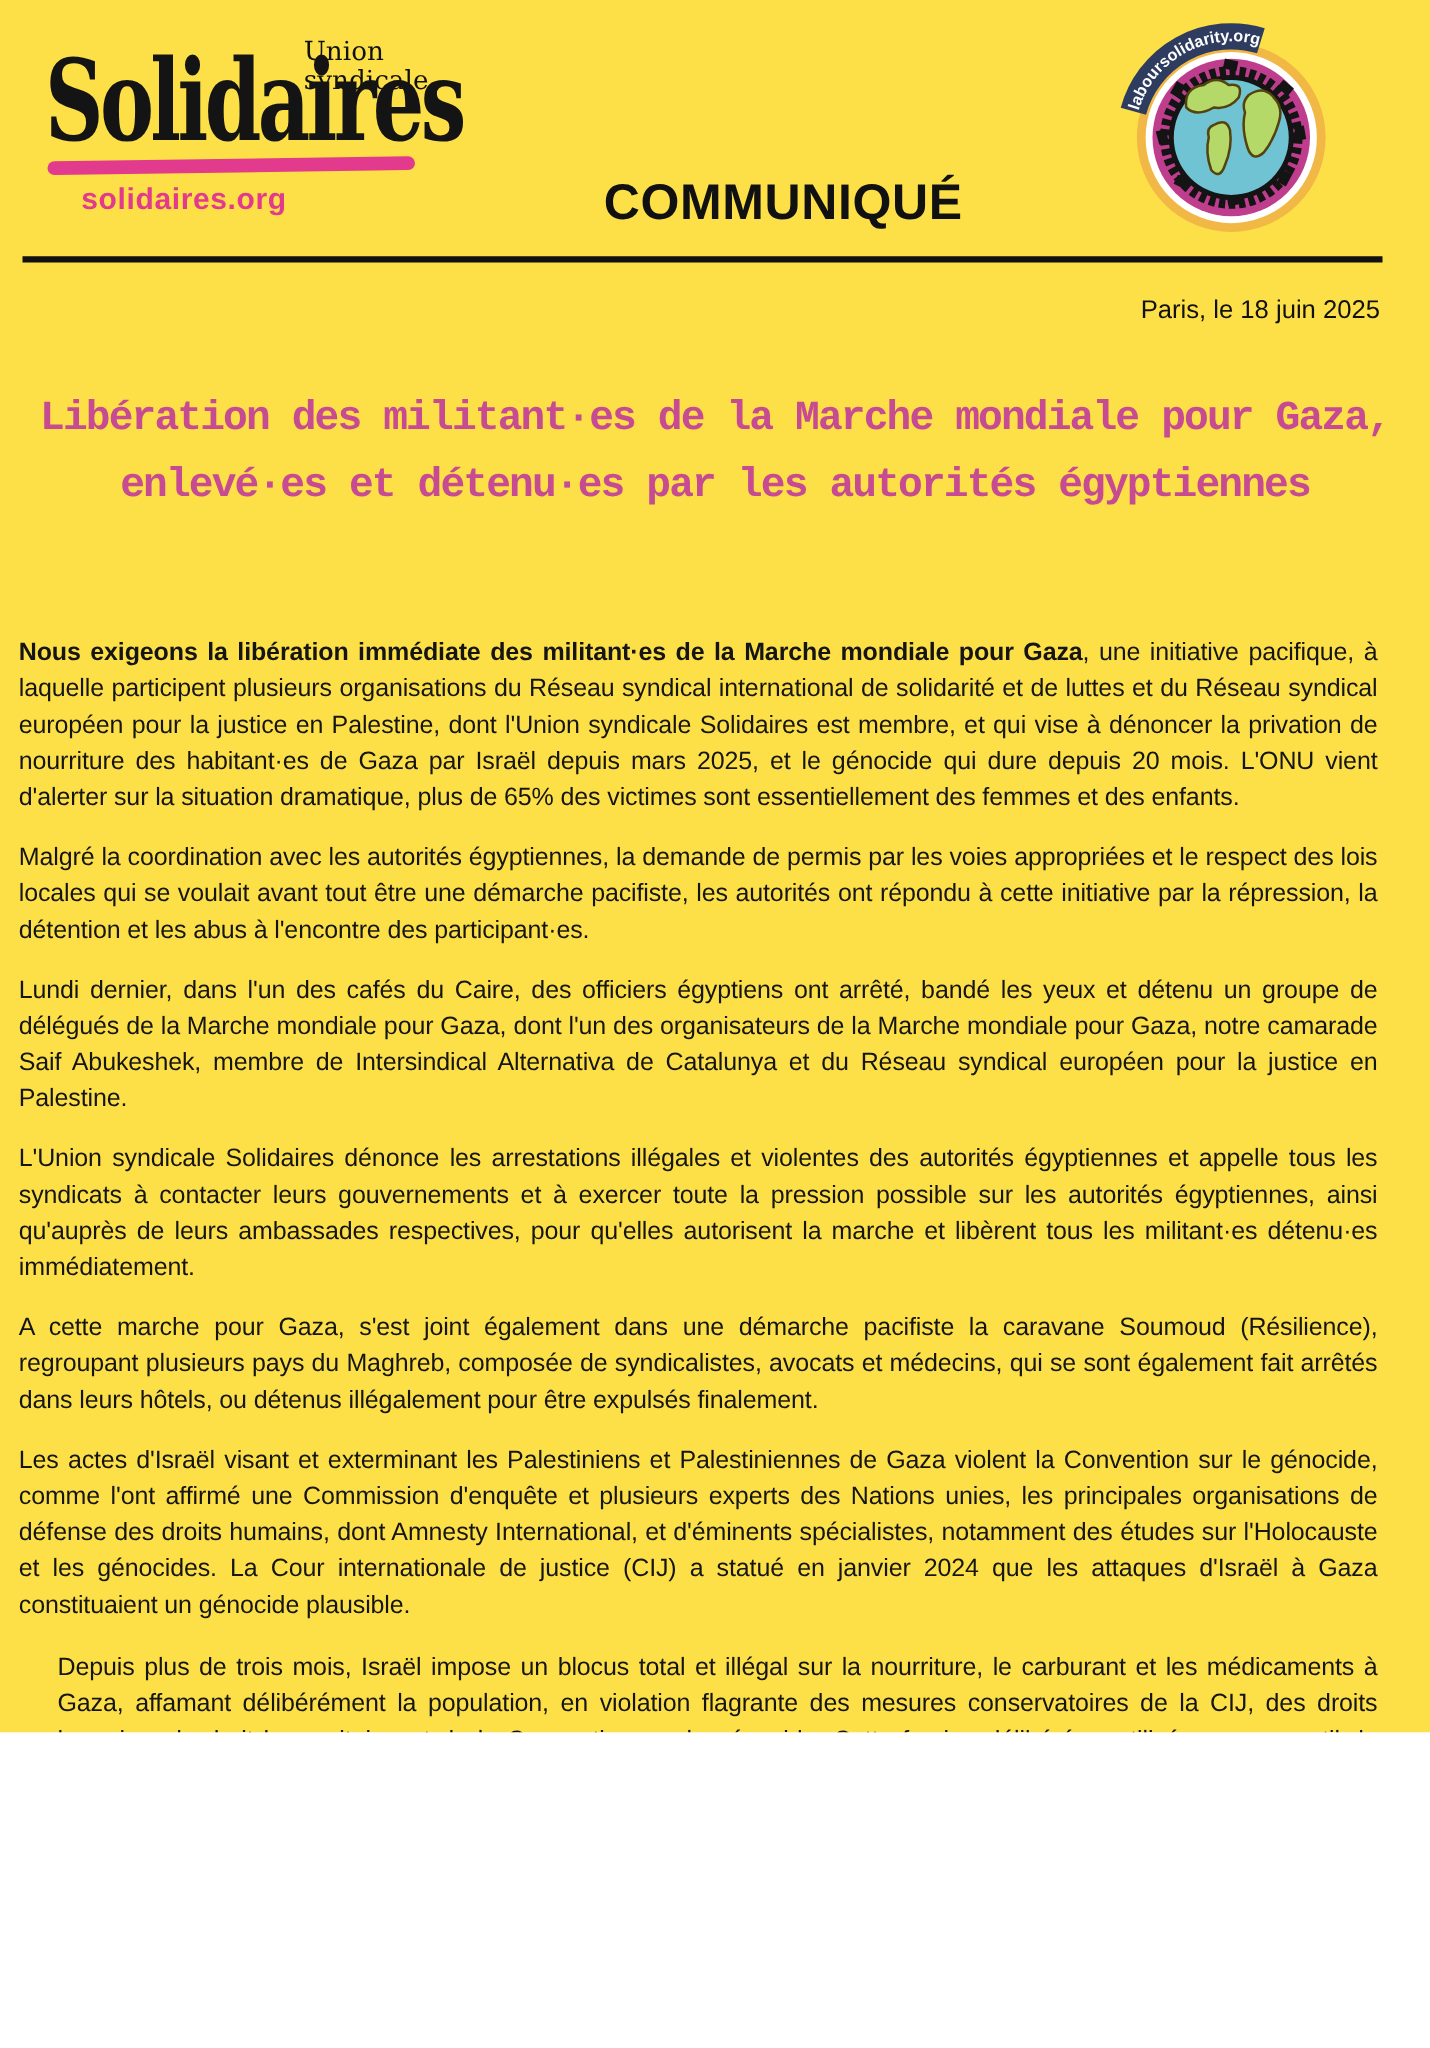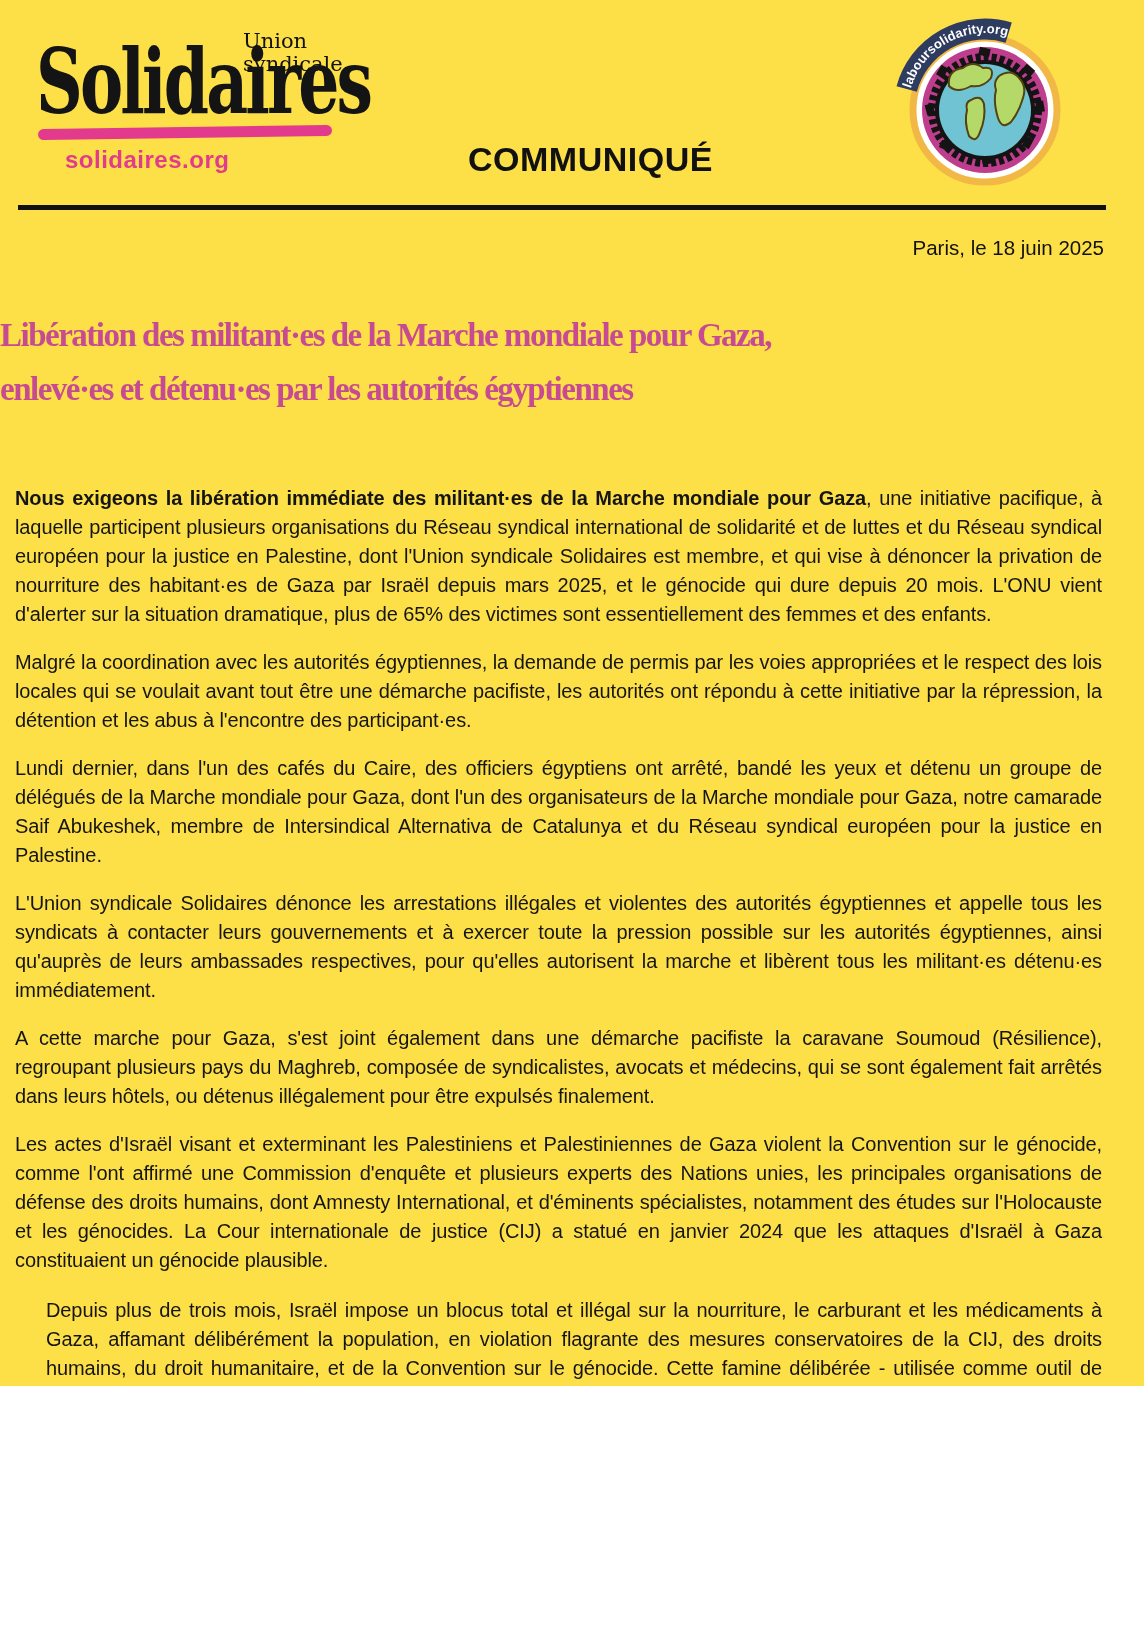--- a/index.html
+++ b/index.html
@@ -17,40 +17,40 @@
     font-family:"DejaVu Serif", serif; font-weight:bold; font-size:90px; line-height:90px;
     letter-spacing:-4px; color:#141414; transform:scaleX(0.72); transform-origin:left top; white-space:nowrap;
   }
   .logo-brush {
     position:absolute; left:-2px; top:99px; width:294px; height:11px;
     border-radius:6px; transform:rotate(-0.8deg);
   }
   .logo-site { position:absolute; left:25px; top:118px; font-weight:bold; font-size:24px; letter-spacing:0.5px; }
 
   .doc-type {
-    position:absolute; left:468px; top:140px; width:256px; text-align:left;
-    font-weight:bold; font-size:34px; letter-spacing:0.5px; color:#111;
+    position:absolute; left:483px; top:140px; width:256px; text-align:right;
+    font-weight:bold; font-size:40px; letter-spacing:0.5px; color:#111;
   }
 
   .badge-wrap { position:absolute; left:885px; top:10px; width:190px; height:190px; }
 
   .rule { position:absolute; left:18px; right:38px; top:205px; height:5px; background:#111; }
 
   
   .dateline { position:absolute; top:236px; right:40px; font-size:20.5px; color:#111; }
 
   .title {
-    position:absolute; left:0; right:0; top:308px; margin:0; 
-    font-family:Liberation Serif, serif; font-weight:bold;
+    position:absolute; left:0; right:0; top:308px; margin:0; text-align:center;
+    font-family:Liberation Mono, monospace; font-weight:bold;
     font-size:33px; line-height:54px; letter-spacing:-1.5px;
   }
   .title span { display:block; }
 
   
-  .body-text { position:absolute; top:484px; left:15px; right:42px; }
+  .body-text { position:absolute; top:508px; left:15px; right:42px; }
   .body-text p {
     margin:0 0 19px 0; font-size:20px; line-height:29px; text-align:justify;
     letter-spacing:-0.1px; color:#151515;
   }
   .body-text p.gap-top { margin-top:21px;margin-left:31px; }
   .body-text p.bold, .body-text strong { font-weight:bold; }
 </style>
 </head>
 <body>
 

